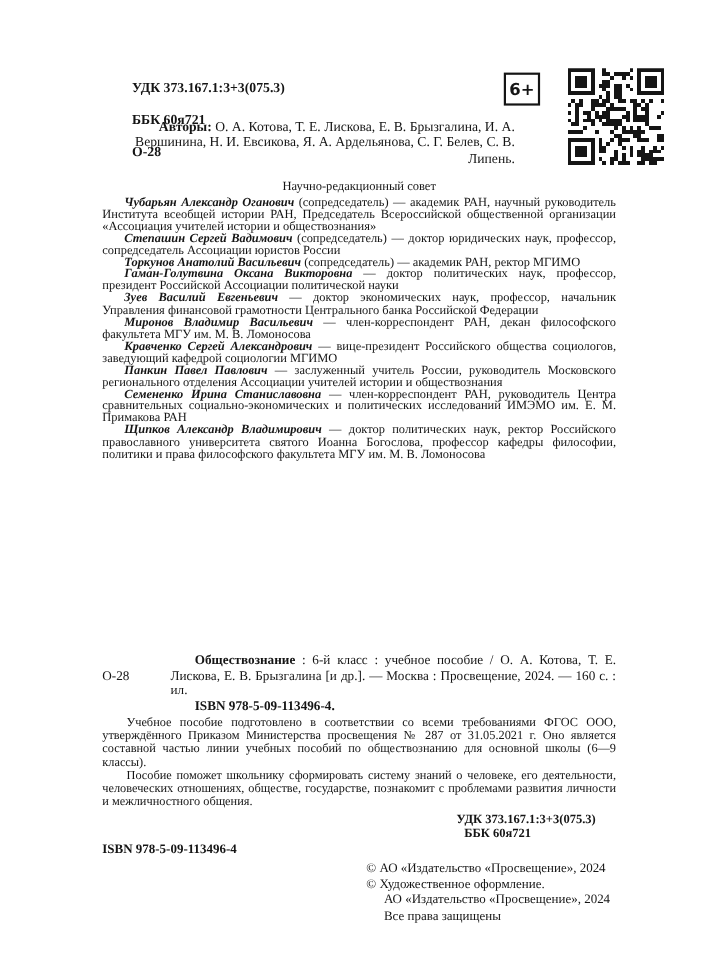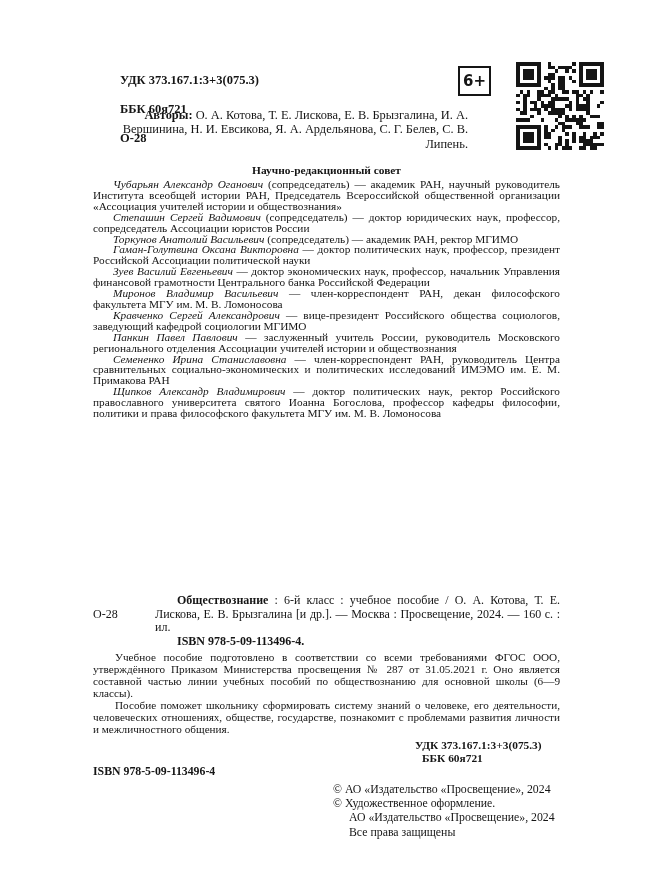--- a/index.html
+++ b/index.html
@@ -26,24 +26,24 @@
   }
 
   
   .qr { position:absolute; left:516px; top:62px; width:88px; height:88px; }
 
   
   .authors { position:absolute; left:93px; top:108px; width:375px; font-size:12.4px; line-height:14.4px; text-align:right; }
   .authors b { font-weight:bold; }
 
   
-  .ed-title { position:absolute; left:93px; top:164px; width:467px; text-align:center; font-weight:bold; font-size:11.4px; }
+  .ed-title { position:absolute; left:93px; top:164px; width:467px; text-align:center; font-weight:normal; font-size:11.4px; }
   .members { position:absolute; left:93px; top:179px; width:467px; font-size:11.3px; line-height:10.9px; text-align:justify; }
   .members p { margin:0; text-indent:20px; }
-  .m-name { font-weight:normal; font-style:italic; }
+  .m-name { font-weight:bold; font-style:italic; }
 
   
   .lower { position:absolute; left:93px; top:594px; width:467px; font-size:12px; line-height:13.5px; }
   .card-entry { margin-left:62px; position:relative; text-align:justify; }
   .card-entry .entry-p { text-indent:22px; margin:0; }
   .card-code { position:absolute; left:-62px; top:13.5px; font-weight:normal; }
   .card-title { font-weight:bold; }
   .isbn-line { text-indent:22px; margin:0 0 3px 62px;font-weight:bold; }
   .annotation { font-size:11.2px; line-height:12px; text-align:justify; text-indent:22px; margin:0; }
   .udk-block { margin-top:4px; margin-left:322px; font-weight:bold; font-size:11.4px; line-height:13px; }

